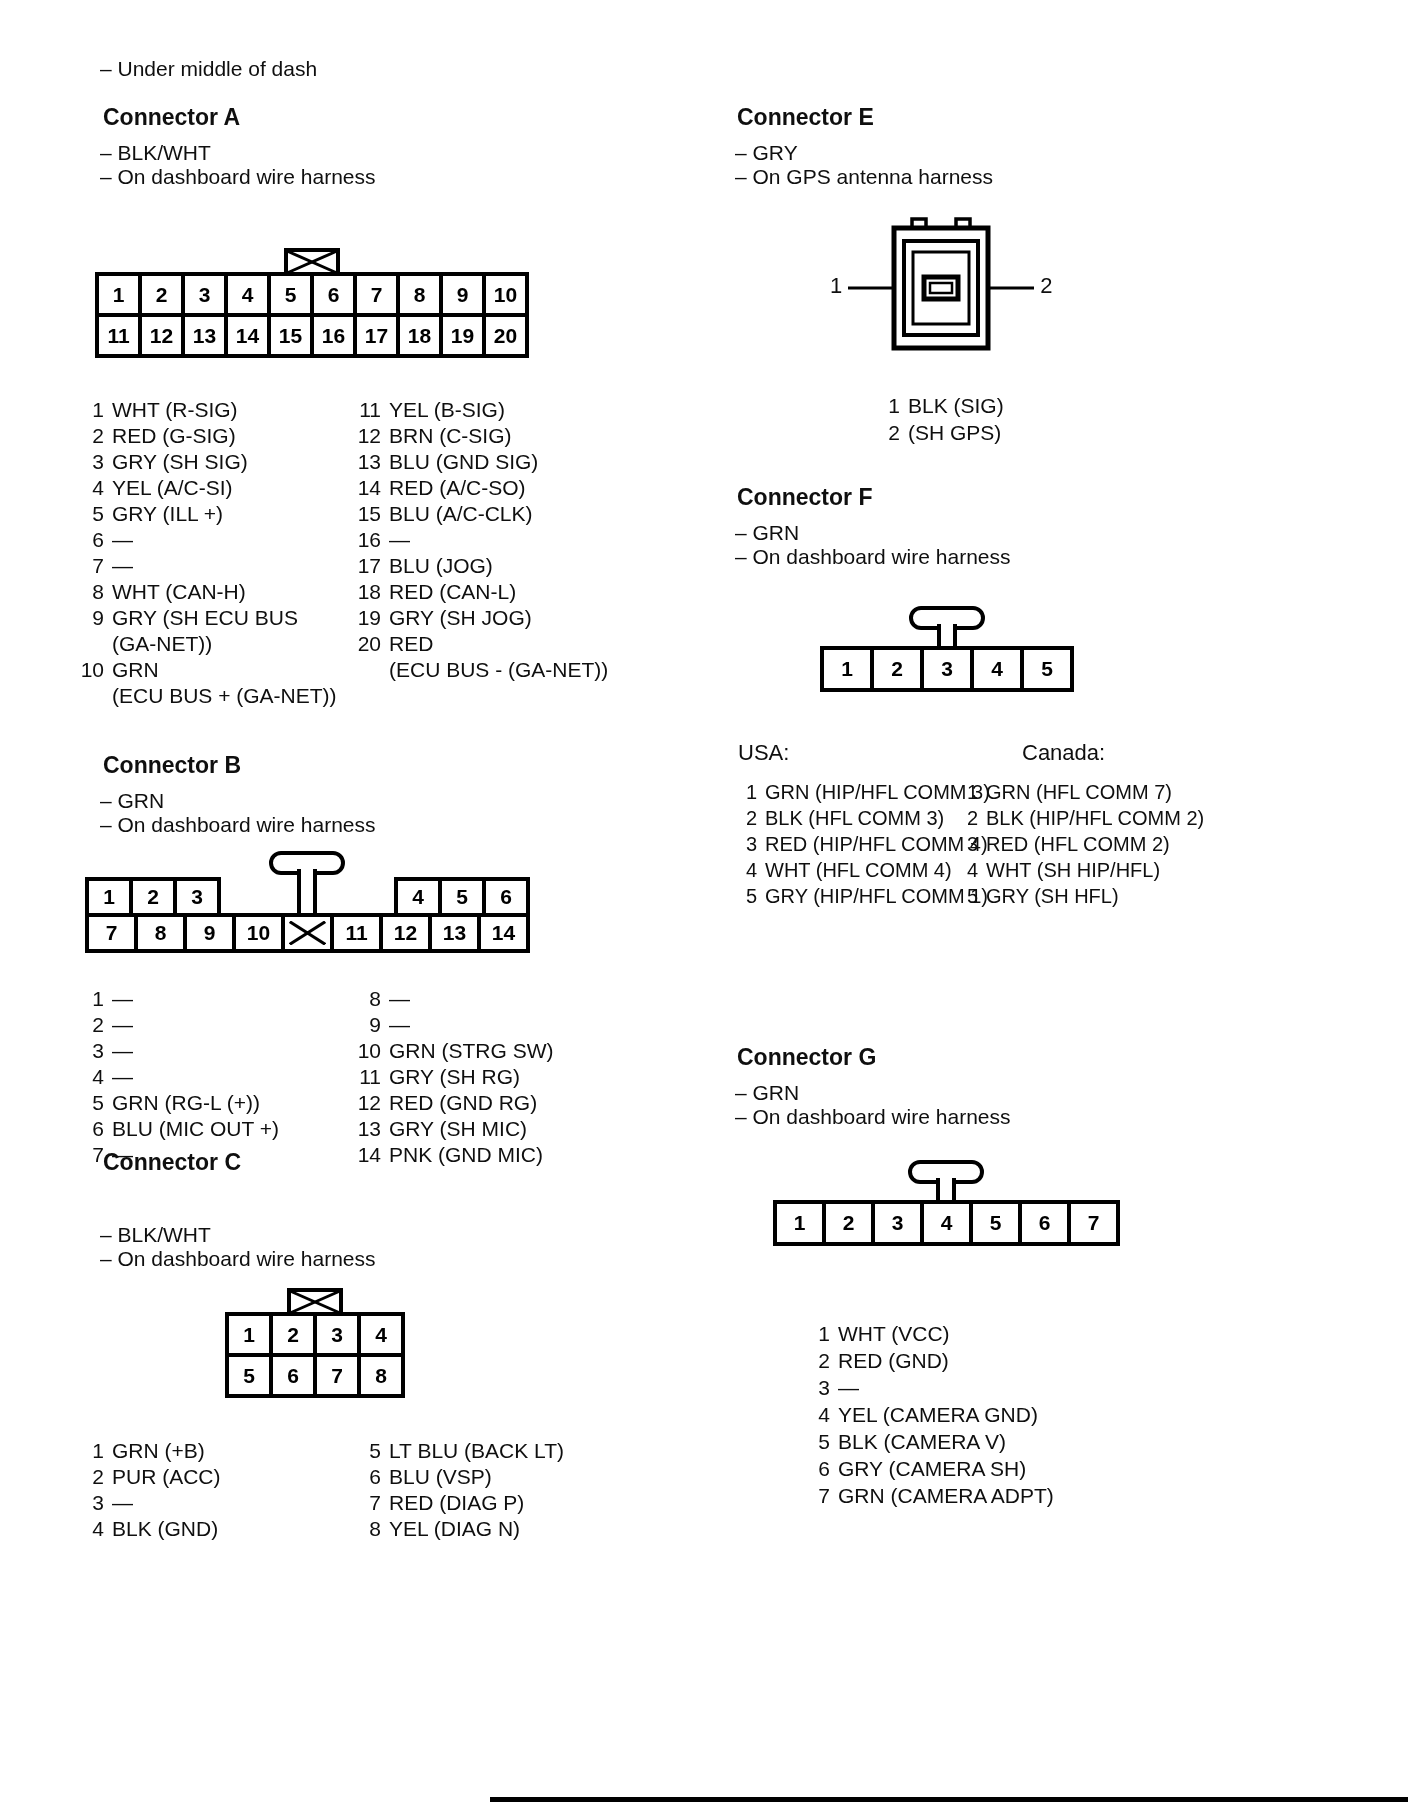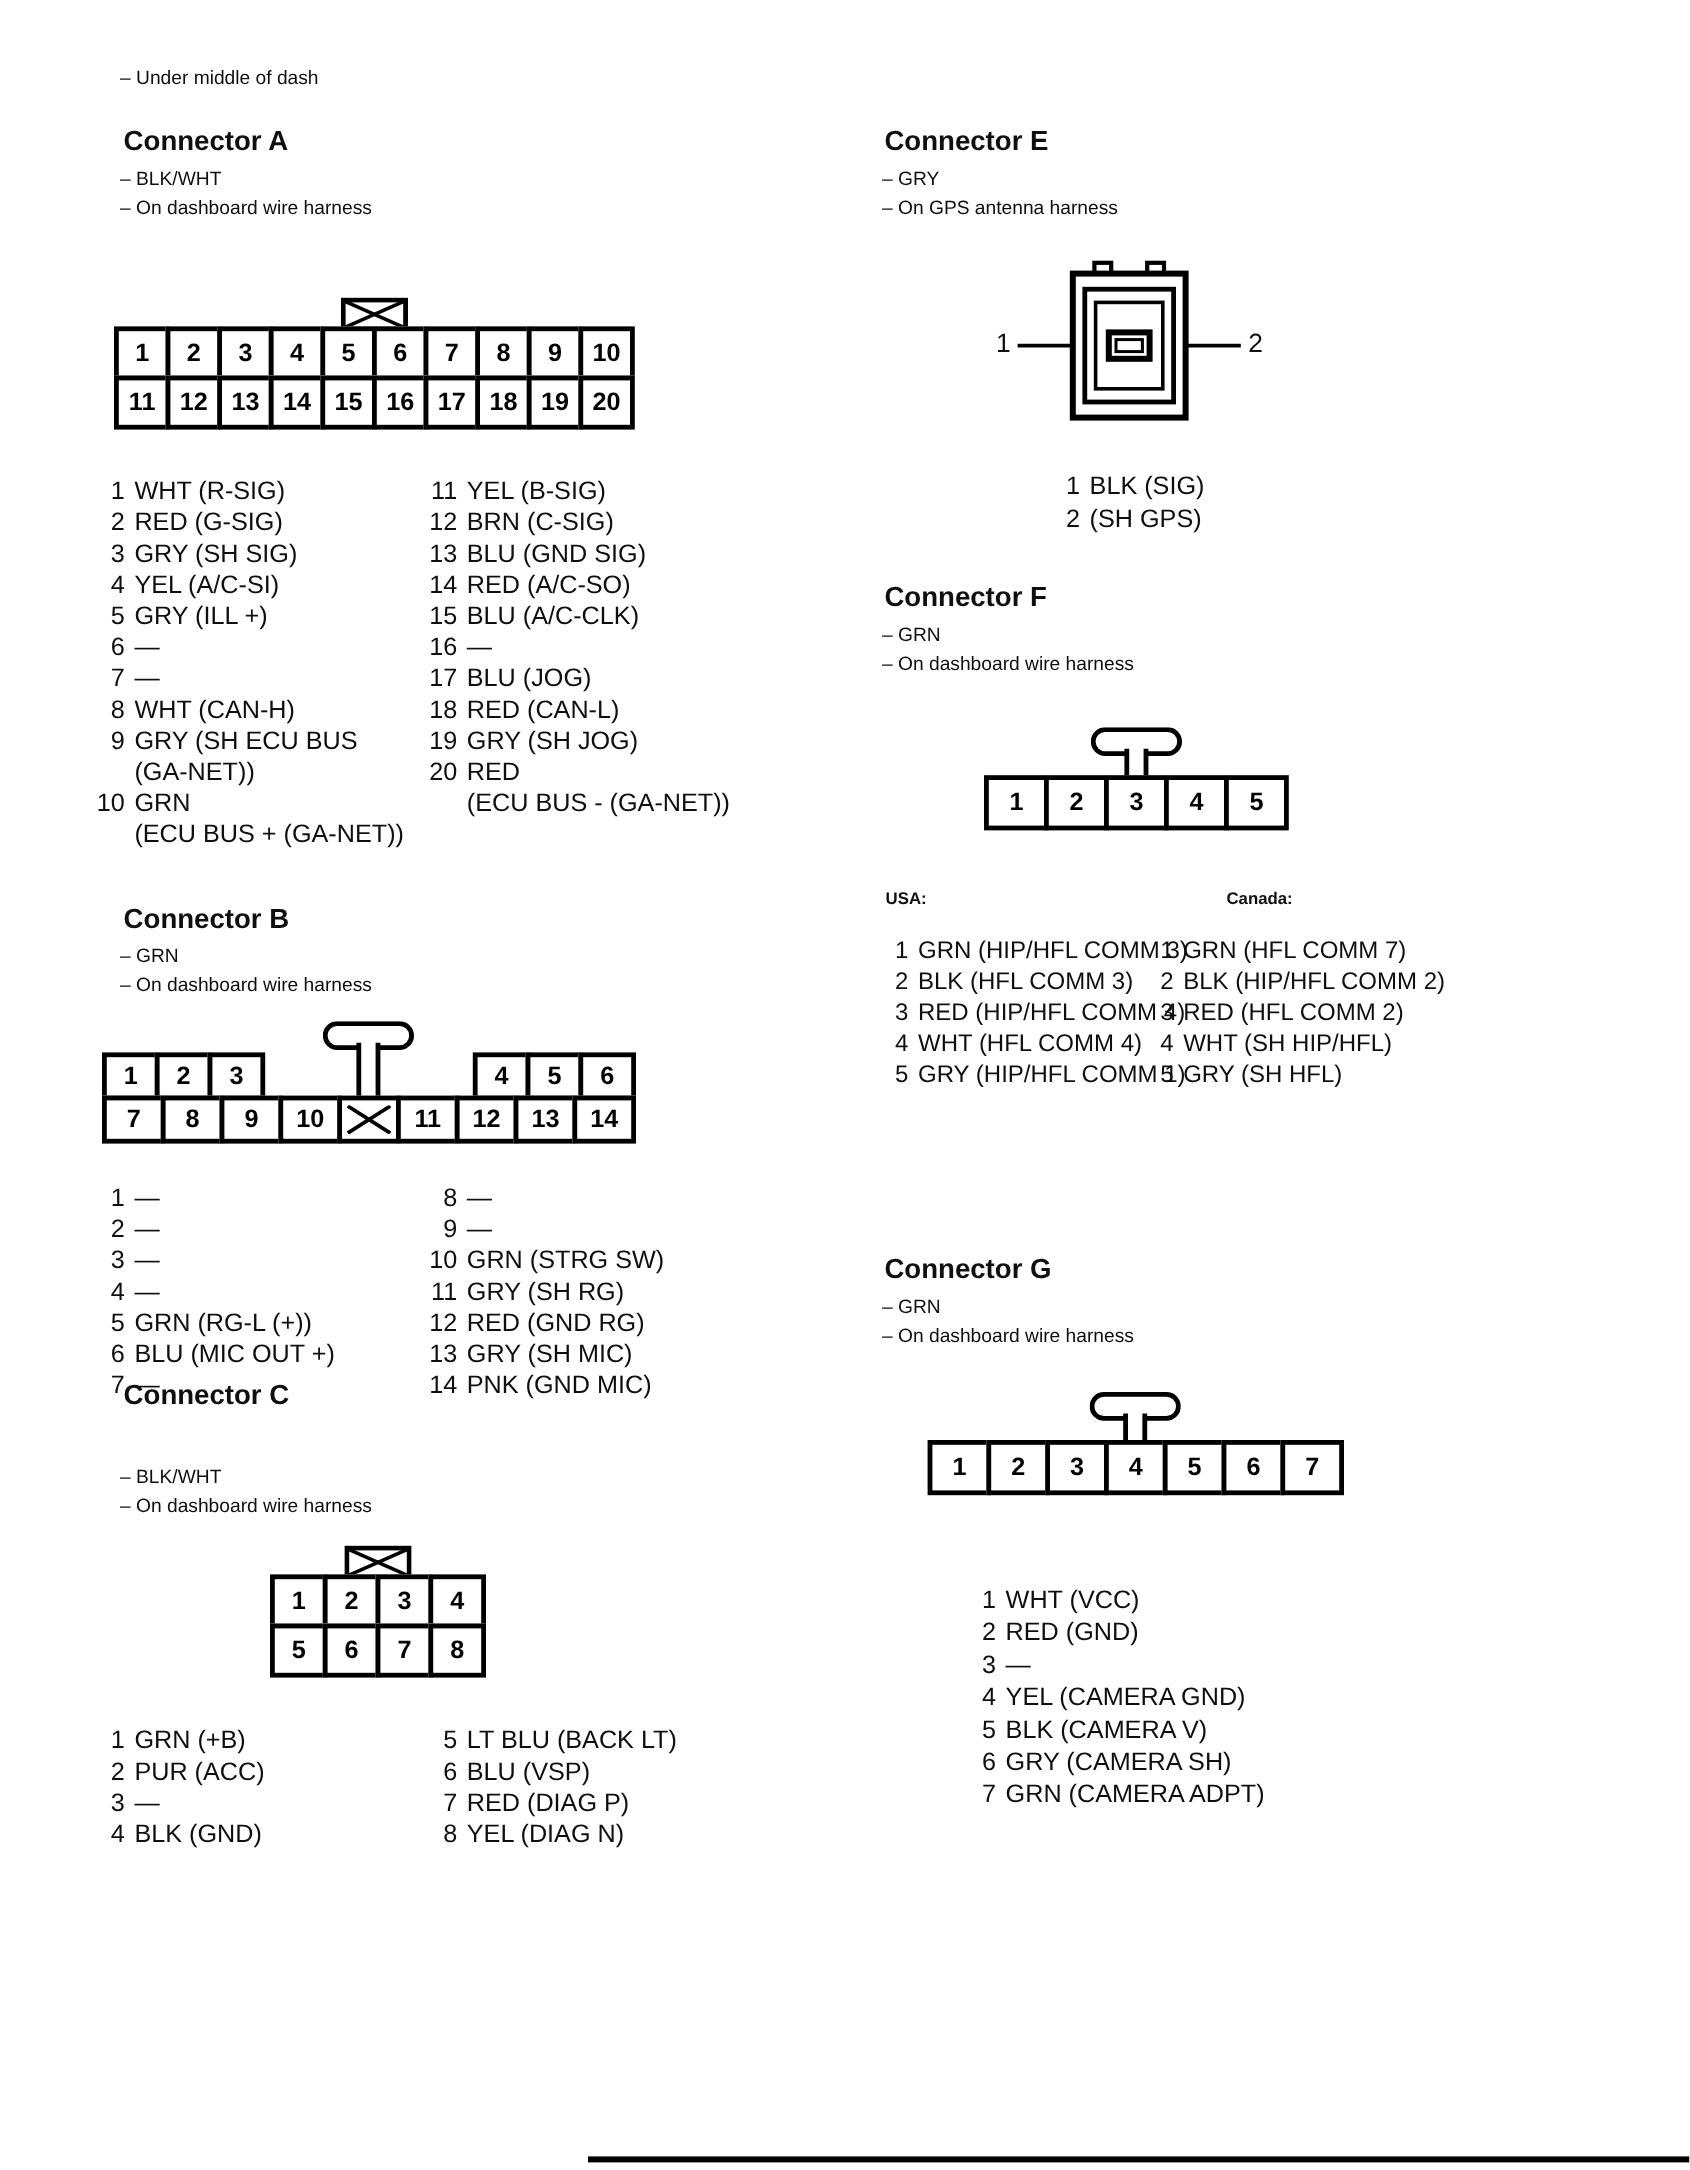--- a/index.html
+++ b/index.html
@@ -5,23 +5,23 @@
 <style>
   * { margin:0; padding:0; box-sizing:border-box; }
   html,body { background:#ffffff; }
   .page {
     position:relative; width:1408px; height:1808px; background:#ffffff;
     color:#0f0f0f; font-family:"Liberation Sans","DejaVu Sans",sans-serif;
     overflow:hidden;
   }
   .abs { position:absolute; }
   .title { font-size:31px; font-weight:700; letter-spacing:-0.5px; }
-  .body-line { font-size:16px; }
+  .body-line { font-size:21px; }
   .chead { font-size:23px; font-weight:700; }
-  .subhead { font-size:14px; font-weight:700; }
+  .subhead { font-size:22px; font-weight:400; }
 
   .diagram { position:absolute; }
   .cellrow { position:absolute; display:flex; }
   .cell {
     border:4px solid #000; background:#fff; color:#000;
     display:flex; align-items:center; justify-content:center;
     font-weight:700; font-size:21px; flex:0 0 auto;
   }
   .cell + .cell { margin-left:-4px; }
   .cells-a  .cell { width:47px; height:45px; }

